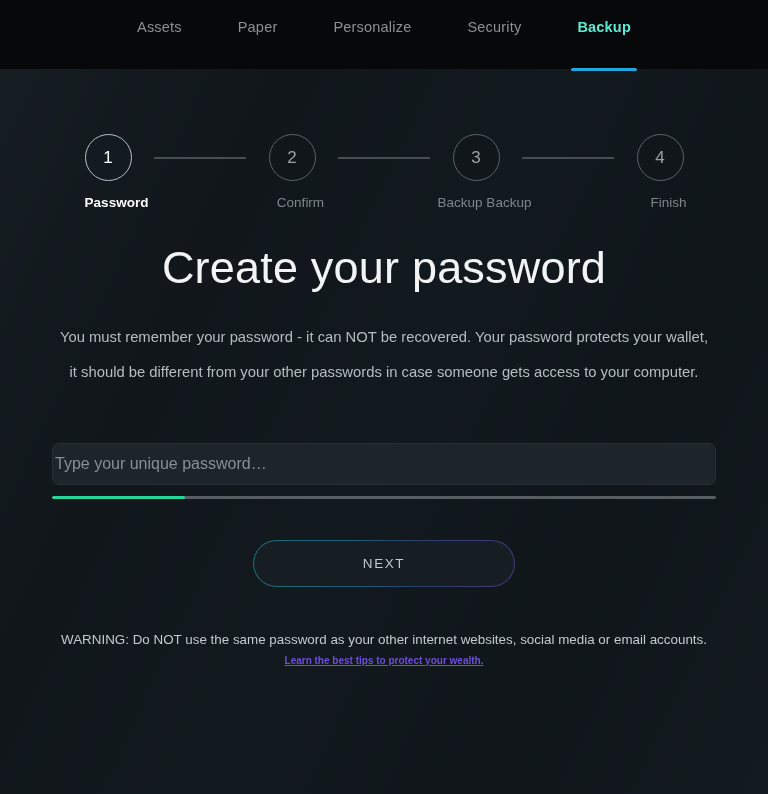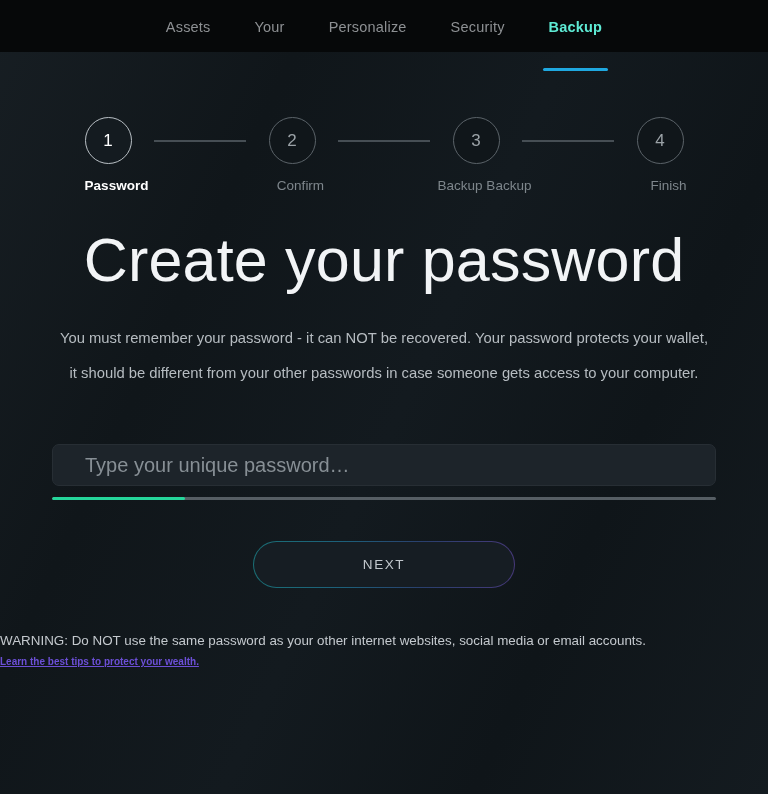--- a/index.html
+++ b/index.html
@@ -22,26 +22,26 @@
     width: 768px;
     height: 794px;
     background:
       linear-gradient(115deg, #171e23 0%, #10161a 28%, #131a1f 52%, #0f1519 74%, #141b20 100%);
     overflow: hidden;
   }
 
   
   .navbar {
     position: relative;
-    height: 52px;
+    height: 69px;
     background: #060809;
     display: flex;
     align-items: flex-start;
     justify-content: center;
-    gap: 0;
+    gap: 12px;
   }
 
   .nav-tab {
     position: relative;
     padding: 19px 22px 0 22px;
     font-size: 14.5px;
     letter-spacing: 0.2px;
     color: #8d9093;
     cursor: pointer;
     height: 71px;
@@ -117,21 +117,21 @@
     width: 92px;
     height: 2px;
     background: #464e54;
     margin-top: 23px;
   }
 
   
   .hero-title {
     margin-top: 32px;
     text-align: center;
-    font-size: 61px;
+    font-size: 45px;
     font-weight: normal;
     color: #f2f4f6;
     letter-spacing: 0.2px;
   }
 
   .hero-desc {
     margin: 26px auto 0 auto;
     width: 650px;
     text-align: center;
     font-size: 14.8px;
@@ -144,23 +144,23 @@
     margin: 53px auto 0 auto;
     width: 664px;
   }
 
   .password-input {
     width: 100%;
     height: 42px;
     background: #1d242a;
     border: 1px solid #272e34;
     border-radius: 7px;
-    padding: 0 32px;
+    padding: 0 2px;
     font-family: "Liberation Sans", sans-serif;
-    font-size: 20px;
+    font-size: 16px;
     color: #8b5cf6;
     outline: none;
     caret-color: #ffffff;
   }
 
   .password-input::placeholder { color: #878f95; }
 
   .strength-track {
     position: relative;
     margin-top: 11px;
@@ -201,20 +201,21 @@
     cursor: pointer;
     display: flex;
     align-items: center;
     justify-content: center;
     text-align: center;
   }
 
   
   .footer {
     margin-top: 43px;
+    text-align: center;
   }
 
   .warning-line {
     font-size: 13.4px;
     color: #c4c9ce;
     line-height: 20px;
   }
 
   .footer-link {
     display: inline-block;
@@ -229,21 +230,21 @@
 </head>
 <body>
 
 <div class="app">
 
   <div class="navbar">
     <div class="nav-tab">
       <span>Assets</span>
     </div>
     <div class="nav-tab">
-      <span>Your</span>
+      <span>Paper</span>
     </div>
     <div class="nav-tab">
       <span>Personalize</span>
     </div>
     <div class="nav-tab">
       <span>Security</span>
     </div>
     <div class="nav-tab active">
       <span>Backup</span>
       <span class="underline" style="background: rgb(31, 168, 224);"></span>

